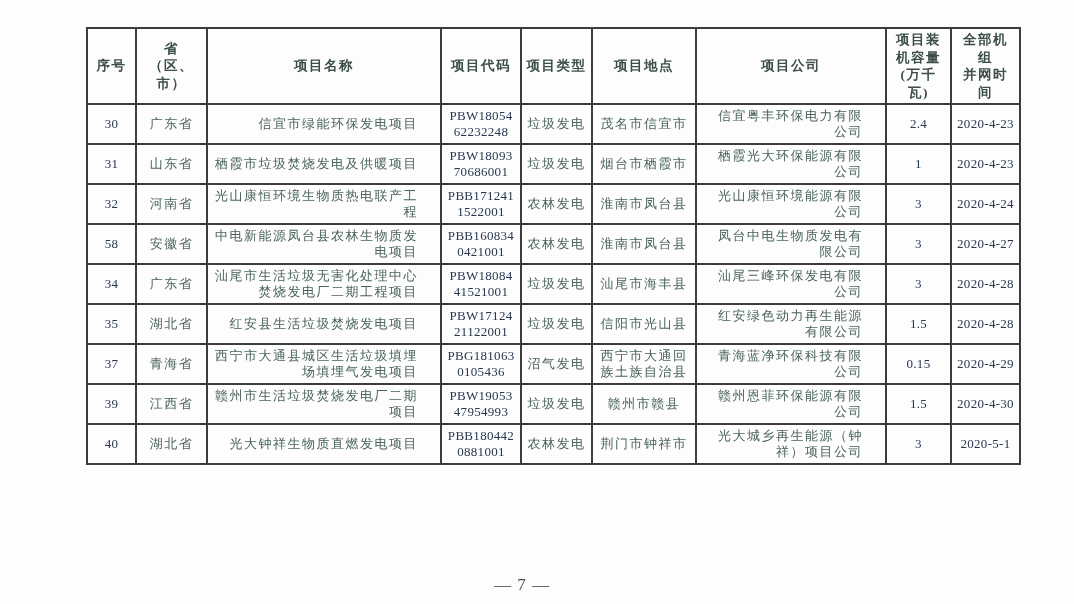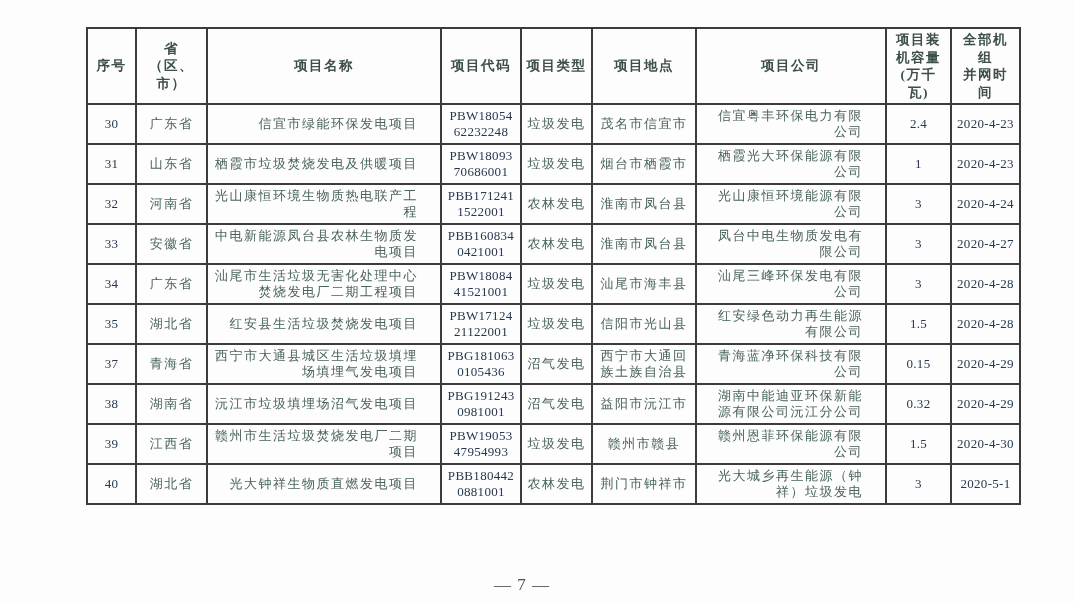--- a/index.html
+++ b/index.html
@@ -132,21 +132,21 @@
         <td class="zh cell-name">光山康恒环境生物质热电联产工程</td>
         <td class="num cell-code">PBB171241
 1522001</td>
         <td class="zh cell-type">农林发电</td>
         <td class="zh cell-location">淮南市凤台县</td>
         <td class="zh cell-company">光山康恒环境能源有限公司</td>
         <td class="num cell-capacity">3</td>
         <td class="num cell-date">2020-4-24</td>
       </tr>
       <tr>
-        <td class="num cell-no">33</td>
+        <td class="num cell-no">58</td>
         <td class="zh cell-province">安徽省</td>
         <td class="zh cell-name">中电新能源凤台县农林生物质发电项目</td>
         <td class="num cell-code">PBB160834
 0421001</td>
         <td class="zh cell-type">农林发电</td>
         <td class="zh cell-location">淮南市凤台县</td>
         <td class="zh cell-company">凤台中电生物质发电有限公司</td>
         <td class="num cell-capacity">3</td>
         <td class="num cell-date">2020-4-27</td>
       </tr>
@@ -180,51 +180,39 @@
         <td class="zh cell-name">西宁市大通县城区生活垃圾填埋场填埋气发电项目</td>
         <td class="num cell-code">PBG181063
 0105436</td>
         <td class="zh cell-type">沼气发电</td>
         <td class="zh cell-location">西宁市大通回族土族自治县</td>
         <td class="zh cell-company">青海蓝净环保科技有限公司</td>
         <td class="num cell-capacity">0.15</td>
         <td class="num cell-date">2020-4-29</td>
       </tr>
       <tr>
-        <td class="num cell-no">38</td>
-        <td class="zh cell-province">湖南省</td>
-        <td class="zh cell-name">沅江市垃圾填埋场沼气发电项目</td>
-        <td class="num cell-code">PBG191243
-0981001</td>
-        <td class="zh cell-type">沼气发电</td>
-        <td class="zh cell-location">益阳市沅江市</td>
-        <td class="zh cell-company">湖南中能迪亚环保新能源有限公司沅江分公司</td>
-        <td class="num cell-capacity">0.32</td>
-        <td class="num cell-date">2020-4-29</td>
-      </tr>
-      <tr>
         <td class="num cell-no">39</td>
         <td class="zh cell-province">江西省</td>
         <td class="zh cell-name">赣州市生活垃圾焚烧发电厂二期项目</td>
         <td class="num cell-code">PBW19053
 47954993</td>
         <td class="zh cell-type">垃圾发电</td>
         <td class="zh cell-location">赣州市赣县</td>
         <td class="zh cell-company">赣州恩菲环保能源有限公司</td>
         <td class="num cell-capacity">1.5</td>
         <td class="num cell-date">2020-4-30</td>
       </tr>
       <tr>
         <td class="num cell-no">40</td>
         <td class="zh cell-province">湖北省</td>
         <td class="zh cell-name">光大钟祥生物质直燃发电项目</td>
         <td class="num cell-code">PBB180442
 0881001</td>
         <td class="zh cell-type">农林发电</td>
         <td class="zh cell-location">荆门市钟祥市</td>
-        <td class="zh cell-company">光大城乡再生能源（钟祥）垃圾发电</td>
+        <td class="zh cell-company">光大城乡再生能源（钟祥）项目公司</td>
         <td class="num cell-capacity">3</td>
         <td class="num cell-date">2020-5-1</td>
       </tr>
     </tbody>
 </table>
 
 <div class="page-footer">— 7 —</div>
 
 </body></html>

